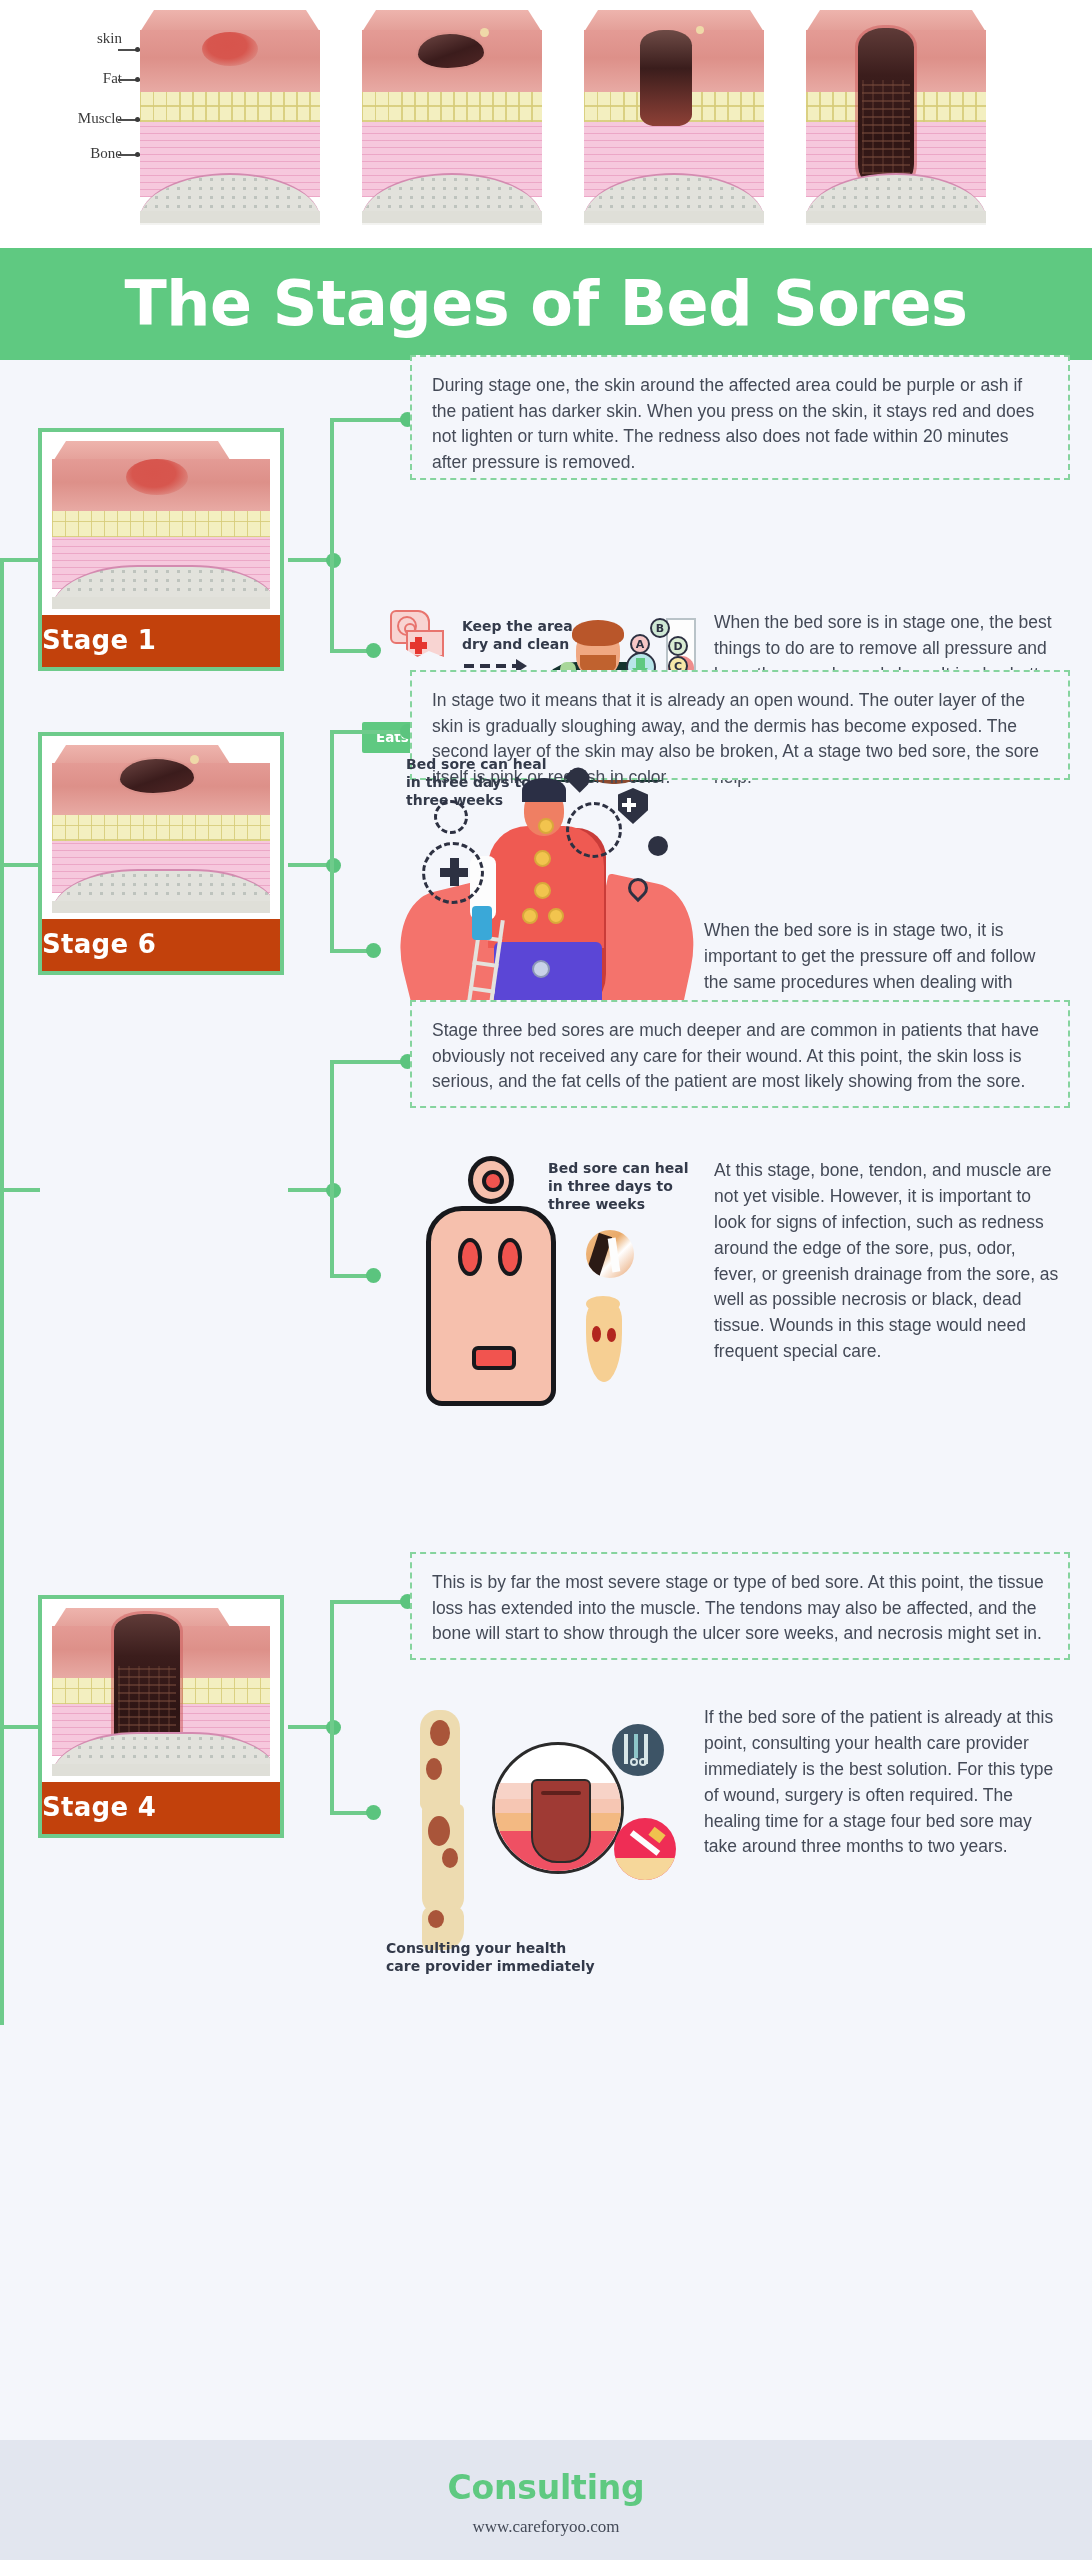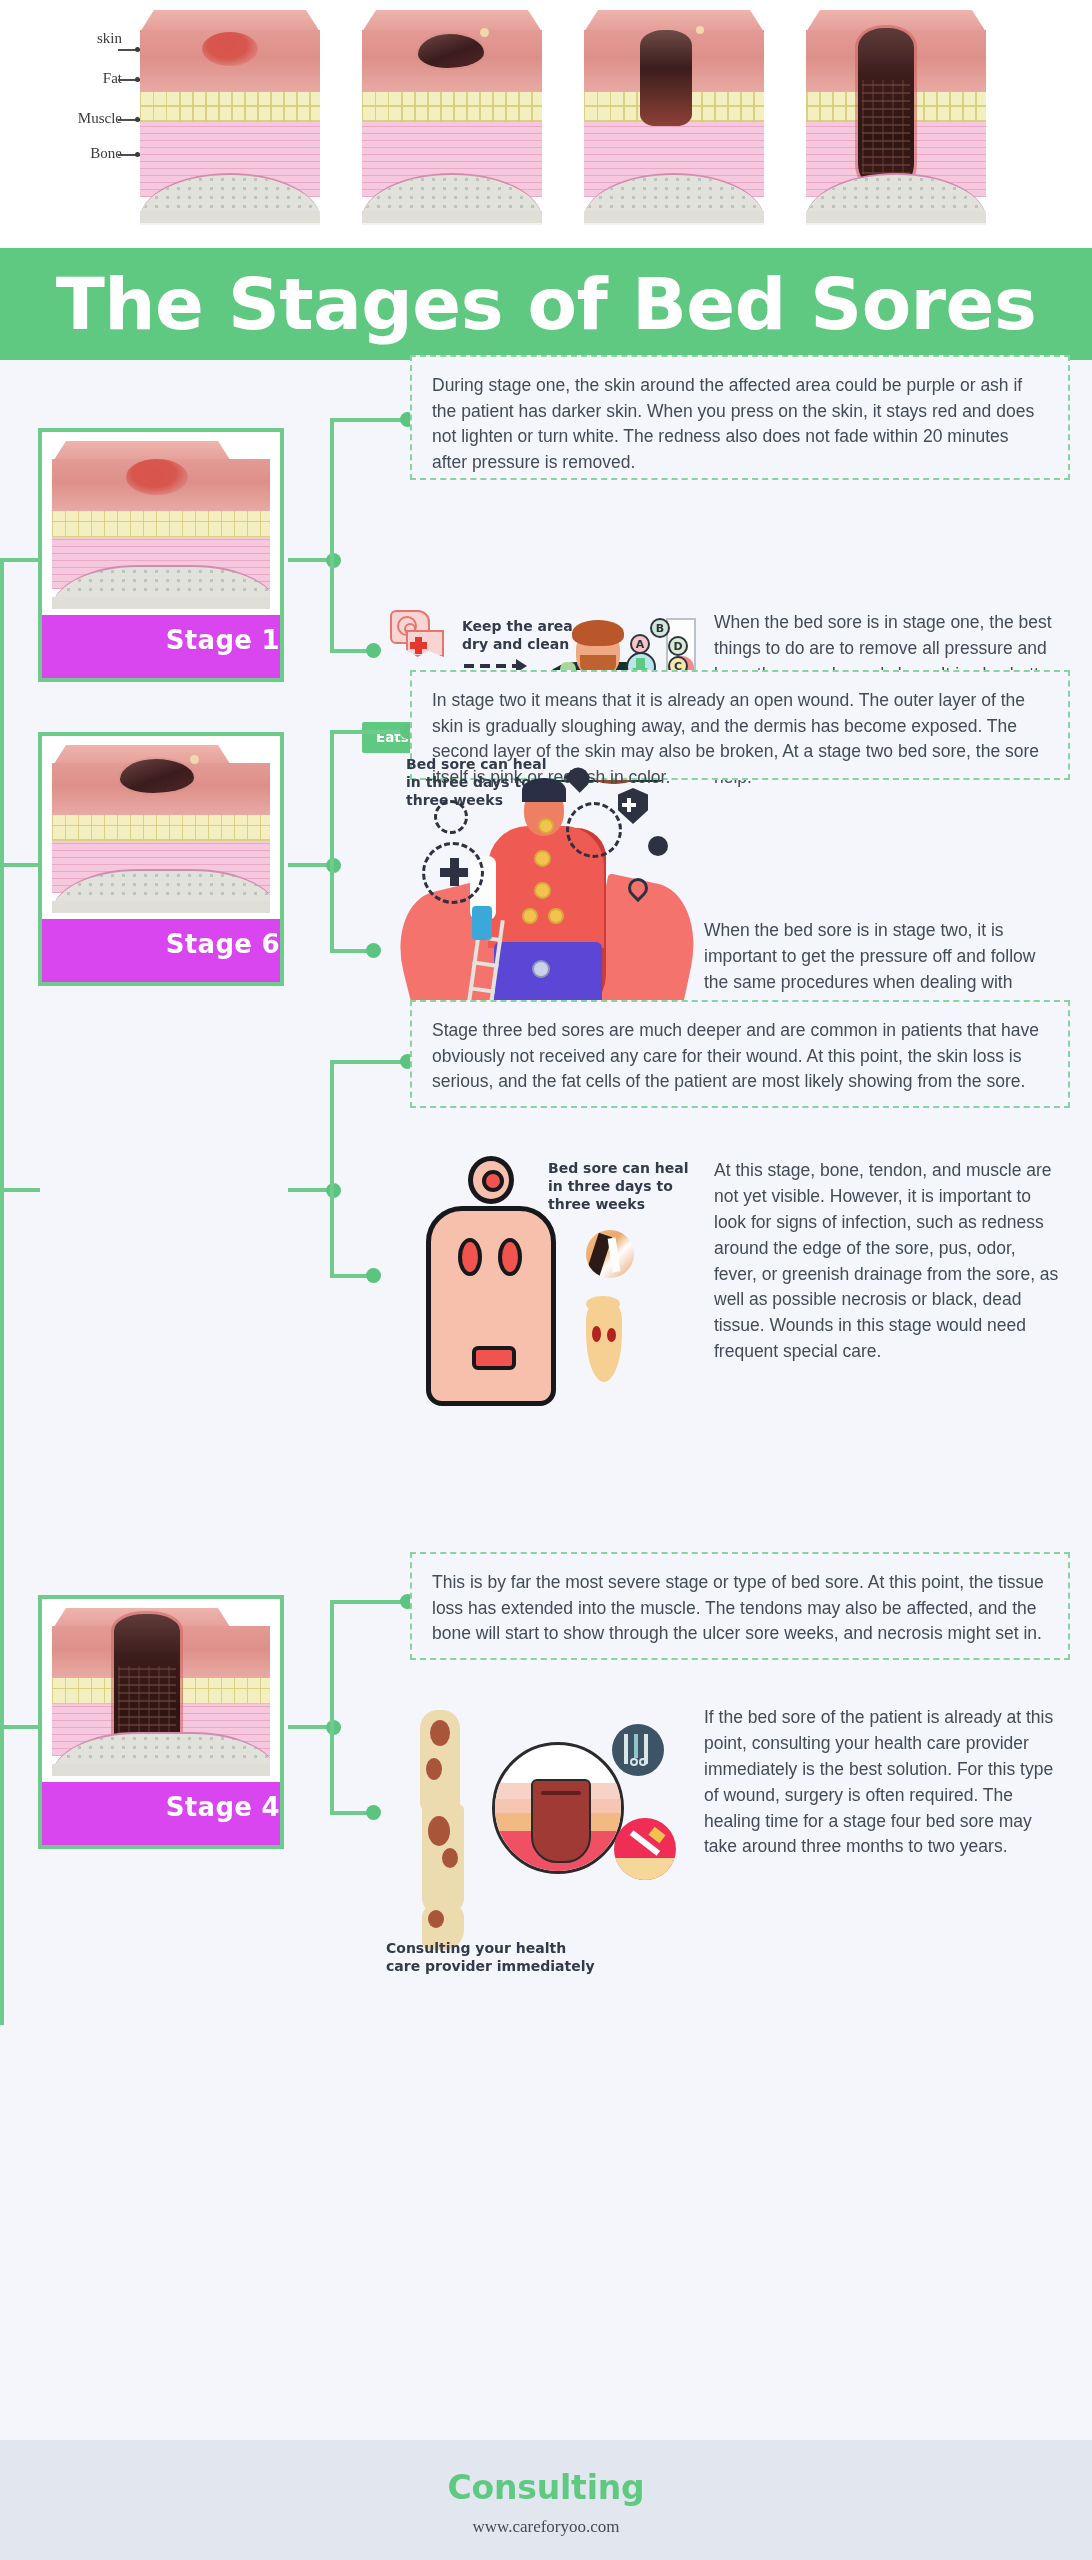--- a/index.html
+++ b/index.html
@@ -113,21 +113,21 @@
   }
 
   
   .title-band {
     position: absolute; left: 0; top: 248px; width: 1092px; height: 112px;
     background: #5FC981;
     display: flex; align-items: center; justify-content: center;
   }
   .title-band h1 {
     font-family: "DejaVu Sans", sans-serif;
-    font-size: 72px; font-weight: 700; color: #ffffff;
+    font-size: 62px; font-weight: 700; color: #ffffff;
     letter-spacing: -0.5px; line-height: 1;
   }
 
   
   .body-area {
     position: absolute; left: 0; top: 360px; width: 1092px; height: 2080px;
     background: #f4f6fb;
   }
 
   
@@ -142,23 +142,23 @@
   
   .stage-card {
     position: absolute; width: 246px;
     border: 4px solid #6ECB8B; background: #ffffff;
   }
   .stage-thumb {
     position: relative; margin: 9px 10px 6px 10px; height: 168px;
     background: #ffffff; overflow: hidden;
   }
   .stage-label {
-    background: #d946ef; color: #ffffff; text-align: right;
+    background: #c2410c; color: #ffffff; text-align: left;
     font-family: "DejaVu Sans", sans-serif;
-    font-weight: 700; font-size: 26px; padding: 10px 0 23px 0;
+    font-weight: 700; font-size: 26px; padding: 10px 0 12px 0;
     letter-spacing: 0.3px;
   }
 
   
   .dashed-box {
     position: absolute;
     border: 2px dashed #86D49E;
     background: #f4f6fb;
     padding: 16px 20px 16px 20px;
   }

